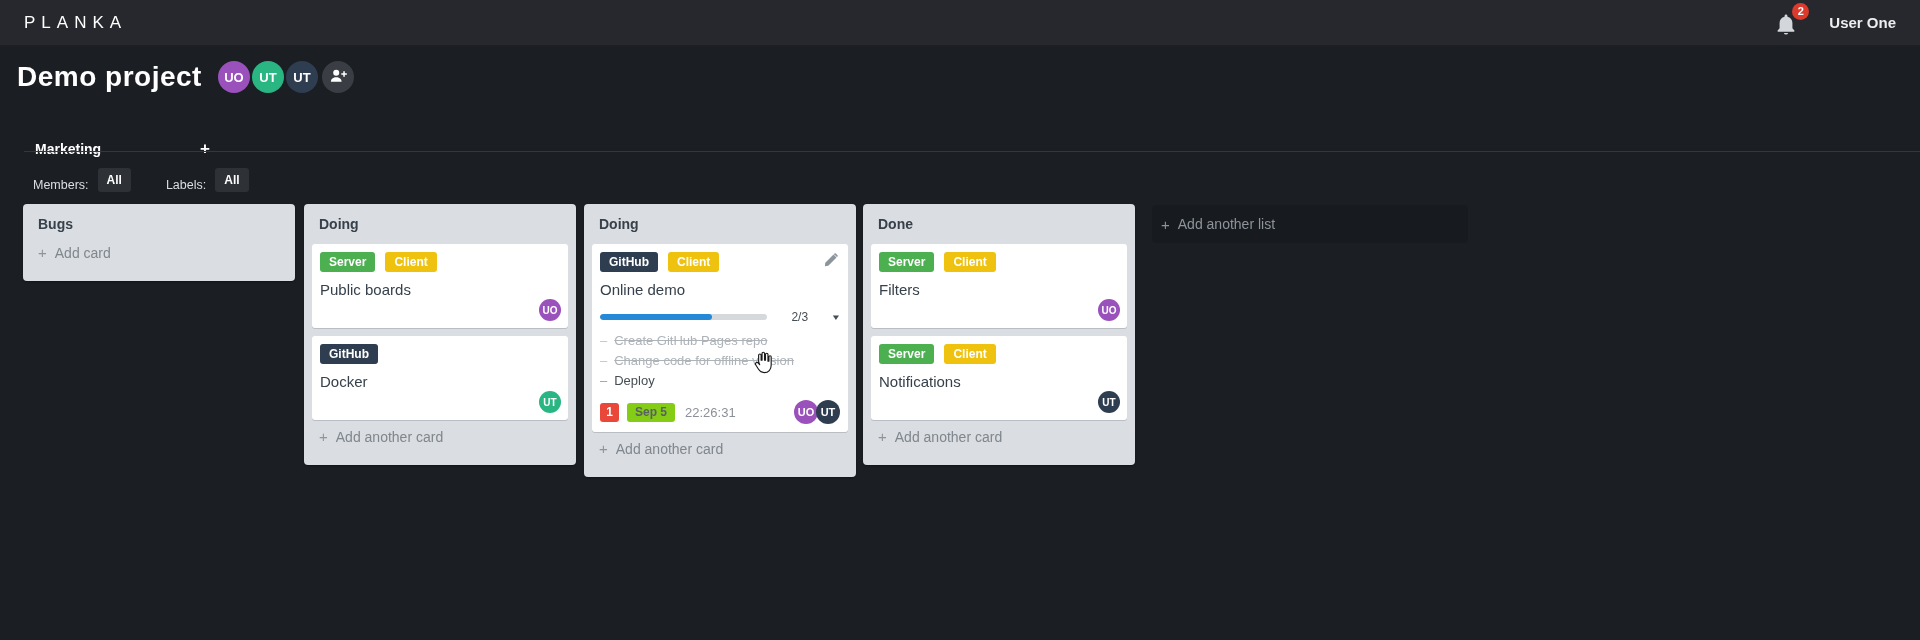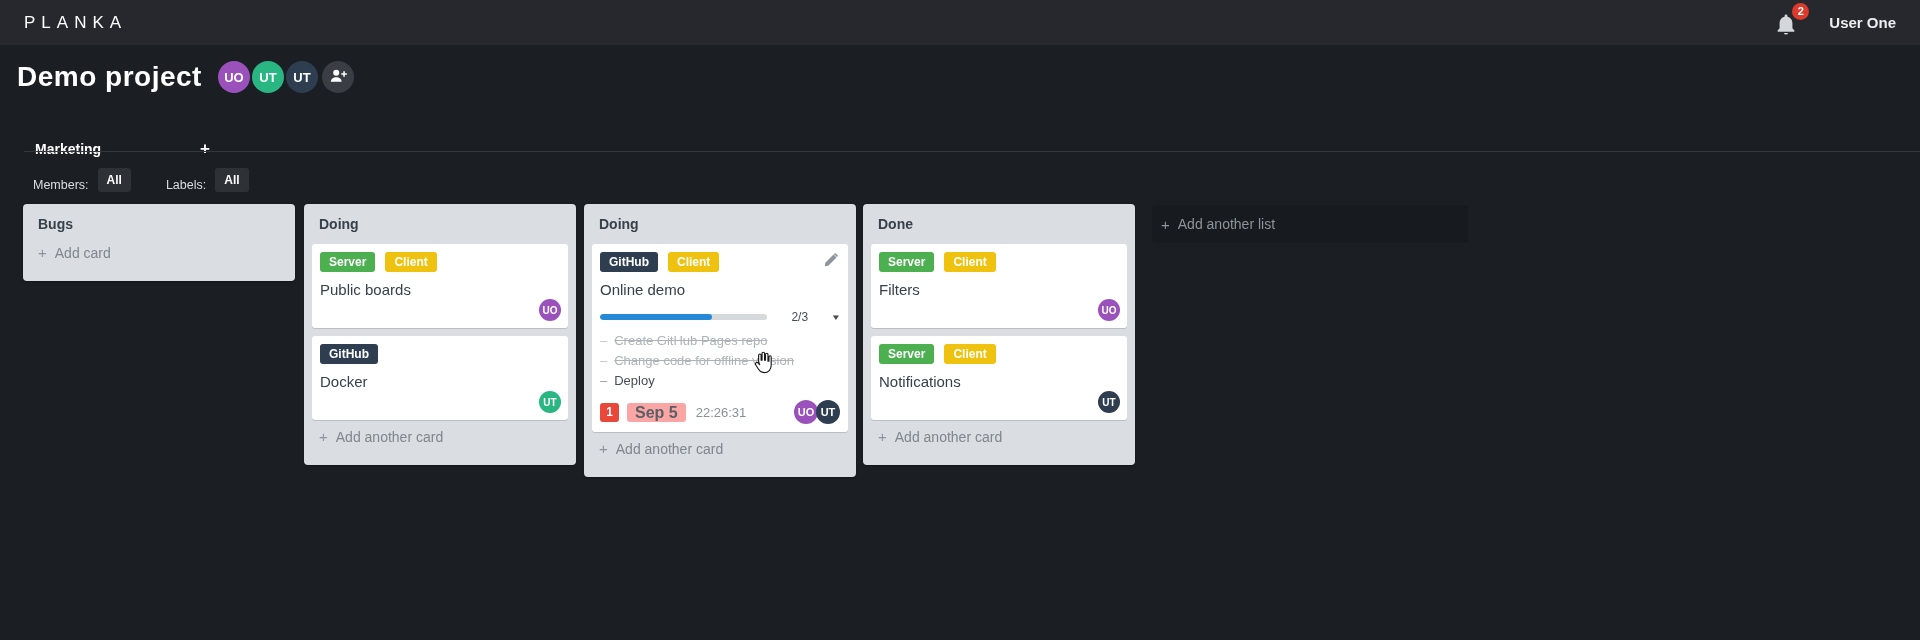--- a/index.html
+++ b/index.html
@@ -107,21 +107,21 @@
   .task-row.done .task-text { text-decoration:line-through; color:#aeb3b8; }
   .task-row.done .task-dash { color:#c0c4c8; }
 
   .meta-row { display:flex; align-items:center; margin-top:9px; }
   .notif-count {
     width:19px; height:19px; background:#e8473a; color:#fff; border-radius:3px;
     font-size:12px; font-weight:700; display:flex; align-items:center;
     justify-content:center; margin-right:8px;
   }
   .due-chip {
-    background:#fca5a5; color:#596066; font-size:16px; font-weight:700;
+    background:#84cc16; color:#596066; font-size:12px; font-weight:700;
     height:19px; line-height:19px; padding:0 8px; border-radius:3px; margin-right:10px;
     cursor:pointer;
   }
   .timer-text { color:#8b9198; font-size:13px; cursor:pointer; }
   .meta-avatars { margin-left:auto; display:flex; }
   .meta-avatars .avatar-sm { width:24px; height:24px; font-size:11px; margin-left:-2px; }
 
   .card-footer {
     display:flex; align-items:center; gap:8px; color:#7f868d; font-size:14px;
     margin:8px 7px 4px; cursor:pointer;

